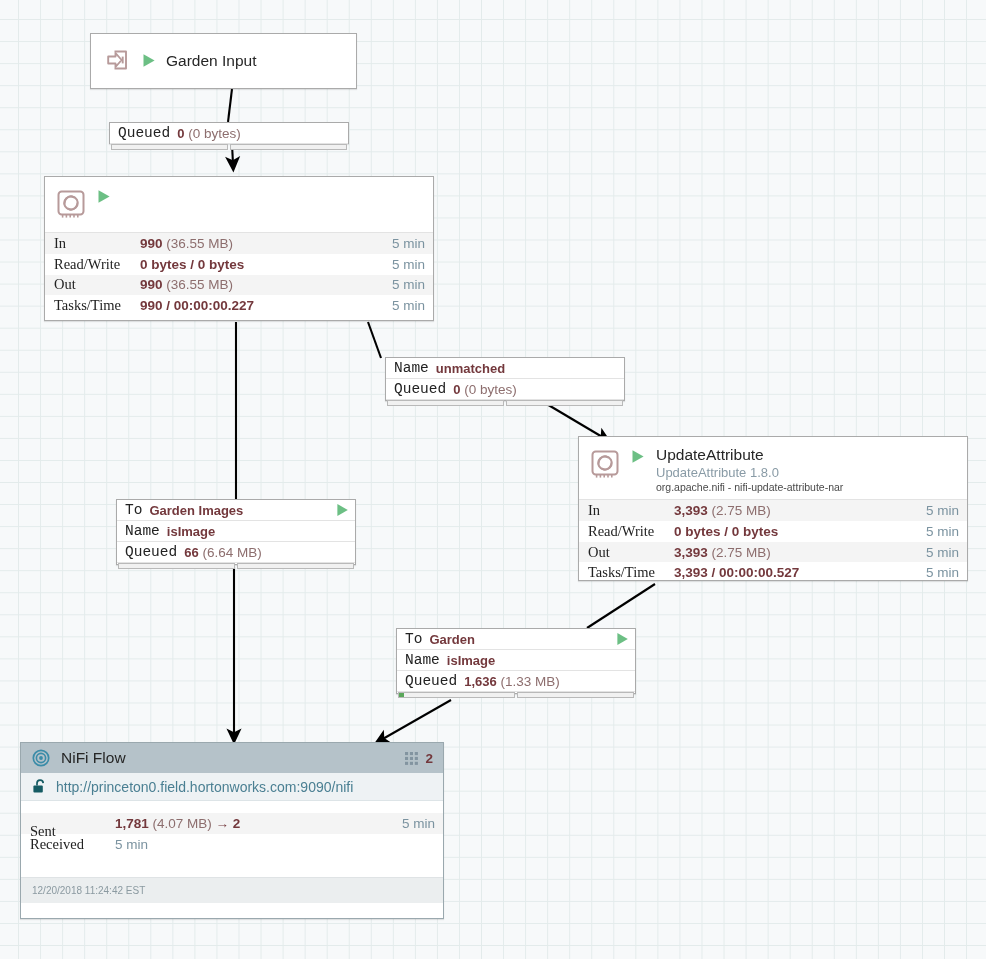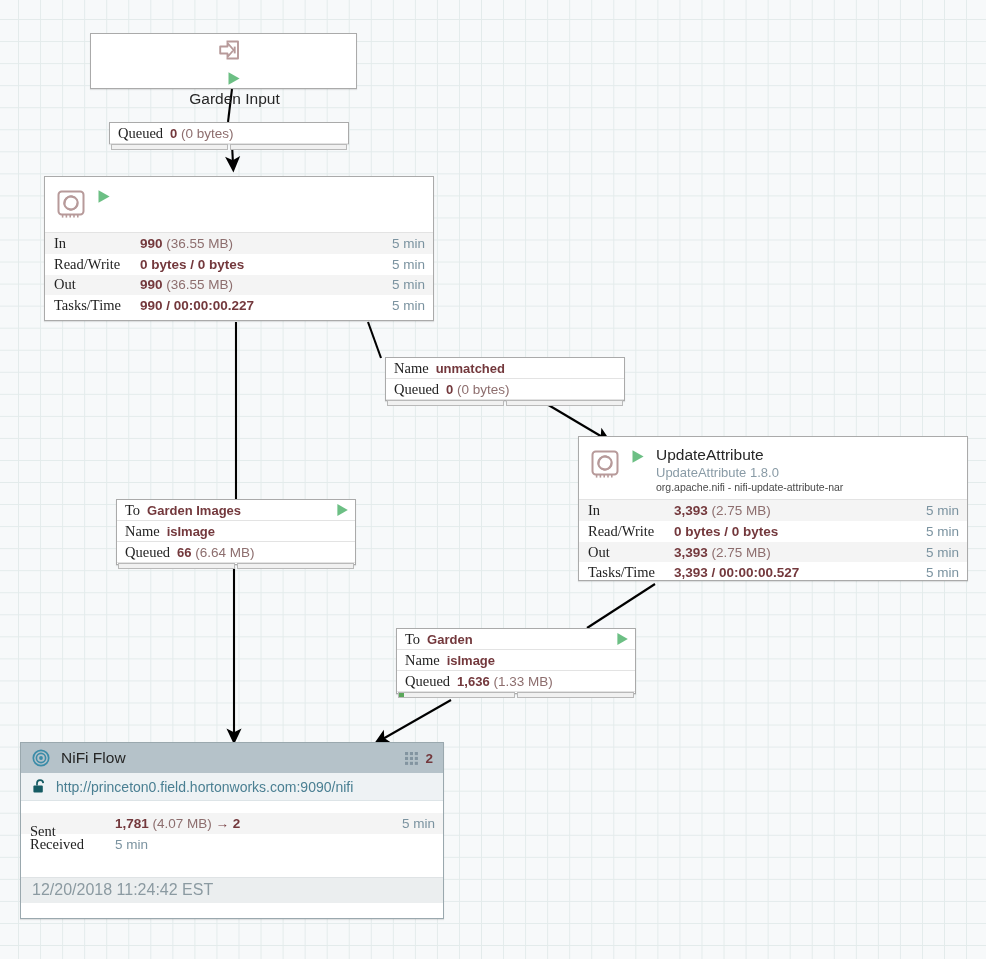--- a/index.html
+++ b/index.html
@@ -32,21 +32,20 @@
     pointer-events: none;
   }
 
   
   .node {
     position: absolute;
     background: #ffffff;
     border: 1px solid #aaaaaa;
     box-sizing: border-box;
     box-shadow: 0 1px 1px rgba(0,0,0,0.10);
-    flex-direction: column;
   }
 
   
   .port {
     display: flex;
     align-items: center;
     padding-left: 12px;
   }
   .port-name {
     font-size: 15.5px;
@@ -120,21 +119,21 @@
     display: flex;
     align-items: center;
     height: 21px;
     padding: 0 6px 0 8px;
     font-size: 13.5px;
     box-sizing: border-box;
     border-bottom: 1px solid #e3e3e3;
   }
   .conn-row:last-of-type { border-bottom: none; }
   .conn-key {
-    font-family: Liberation Serif, serif;
+    font-family: Liberation Mono, monospace;
     font-size: 14.5px;
     color: #222222;
     margin-right: 7px;
   }
   .conn-val {
     color: #73383c;
     font-weight: bold;
     font-size: 13px;
   }
   .conn-val .plain { color: #8d6e6e; font-weight: normal; font-size: 13.5px; }
@@ -198,21 +197,21 @@
   .rpg-stats { padding-top: 12px; background: #ffffff; }
   .rpg-footer {
     background: #ebeeef;
     border-top: 1px solid #dfe3e5;
     height: 26px;
     display: flex;
     align-items: center;
     padding-left: 11px;
     box-sizing: border-box;
   }
-  .rpg-ts { font-size: 16px; color: #8b9aa1; }
+  .rpg-ts { font-size: 10px; color: #8b9aa1; }
   .rpg-pad { height: 22px; background: #ffffff; }
   .nowrap { white-space: nowrap; }
 </style>
 </head>
 <body>
 
 <div id="canvas">
 
   <svg id="edges" viewBox="0 0 986 959" width="986" height="959">
     <defs>

